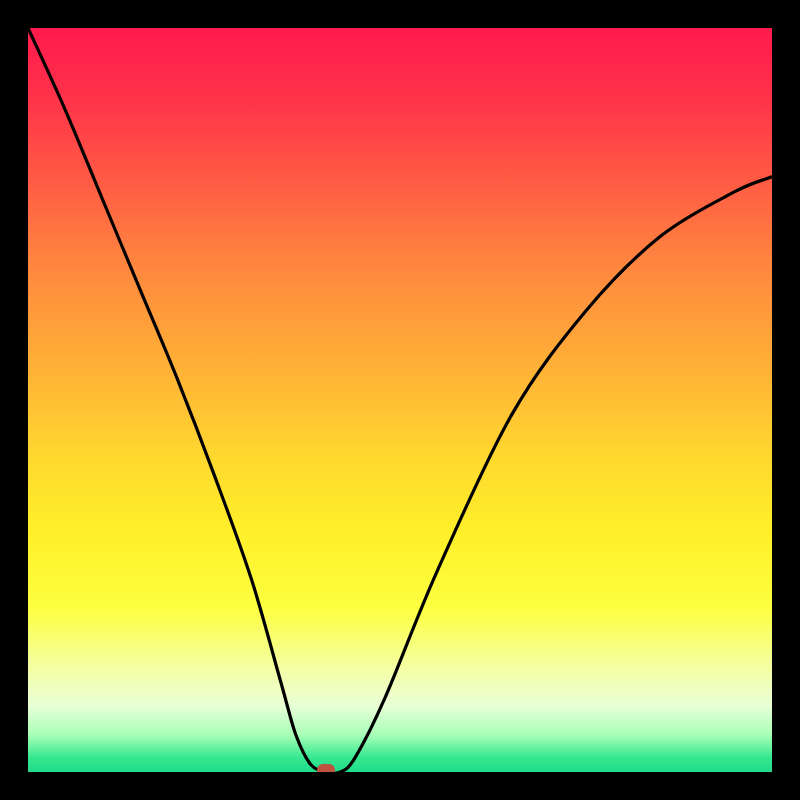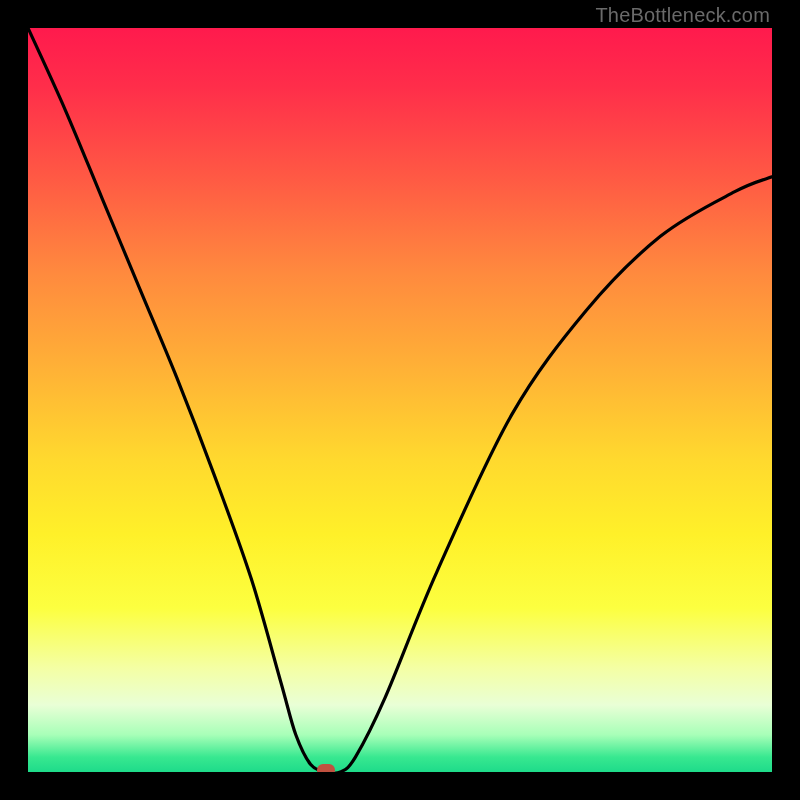--- a/index.html
+++ b/index.html
@@ -66,21 +66,20 @@
     height: 12px;
     border-radius: 6px;
     background: #c0513f;
   }
 </style>
 </head>
 <body>
 
 <div class="frame">
 
-  <div class="watermark">TheBottleneck.com</div>
 
   <div class="plot-area">
     <div class="gradient-bg"></div>
 
     <svg class="curve" viewBox="0 0 744 744" preserveAspectRatio="none">
       <path fill="none" stroke="#000" stroke-width="3.2" stroke-linecap="round" d="M 0.0 0.0 C 6.2 13.6, 24.8 53.3, 37.2 81.8 C 49.6 110.4, 62.0 141.4, 74.4 171.1 C 86.8 200.9, 99.2 230.6, 111.6 260.4 C 124.0 290.2, 136.4 318.7, 148.8 349.7 C 161.2 380.7, 173.6 412.9, 186.0 446.4 C 198.4 479.9, 212.0 515.8, 223.2 550.6 C 234.4 585.3, 245.5 628.7, 253.0 654.7 C 260.4 680.8, 262.9 693.2, 267.8 706.8 C 272.8 720.4, 277.8 730.4, 282.7 736.6 C 287.7 742.8, 292.6 742.8, 297.6 744.0 C 302.6 745.2, 307.5 746.5, 312.5 744.0 C 317.4 741.5, 319.9 741.5, 327.4 729.1 C 334.8 716.7, 343.5 700.6, 357.1 669.6 C 370.8 638.6, 388.1 590.2, 409.2 543.1 C 430.3 496.0, 458.8 430.3, 483.6 386.9 C 508.4 343.5, 533.2 312.5, 558.0 282.7 C 582.8 253.0, 607.6 228.2, 632.4 208.3 C 657.2 188.5, 688.2 173.6, 706.8 163.7 C 725.4 153.8, 737.8 151.3, 744.0 148.8"></path>
     </svg>
 
     <div class="marker" style="left:288.6px; top:736px; background:#c0513f;"></div>
   </div>

